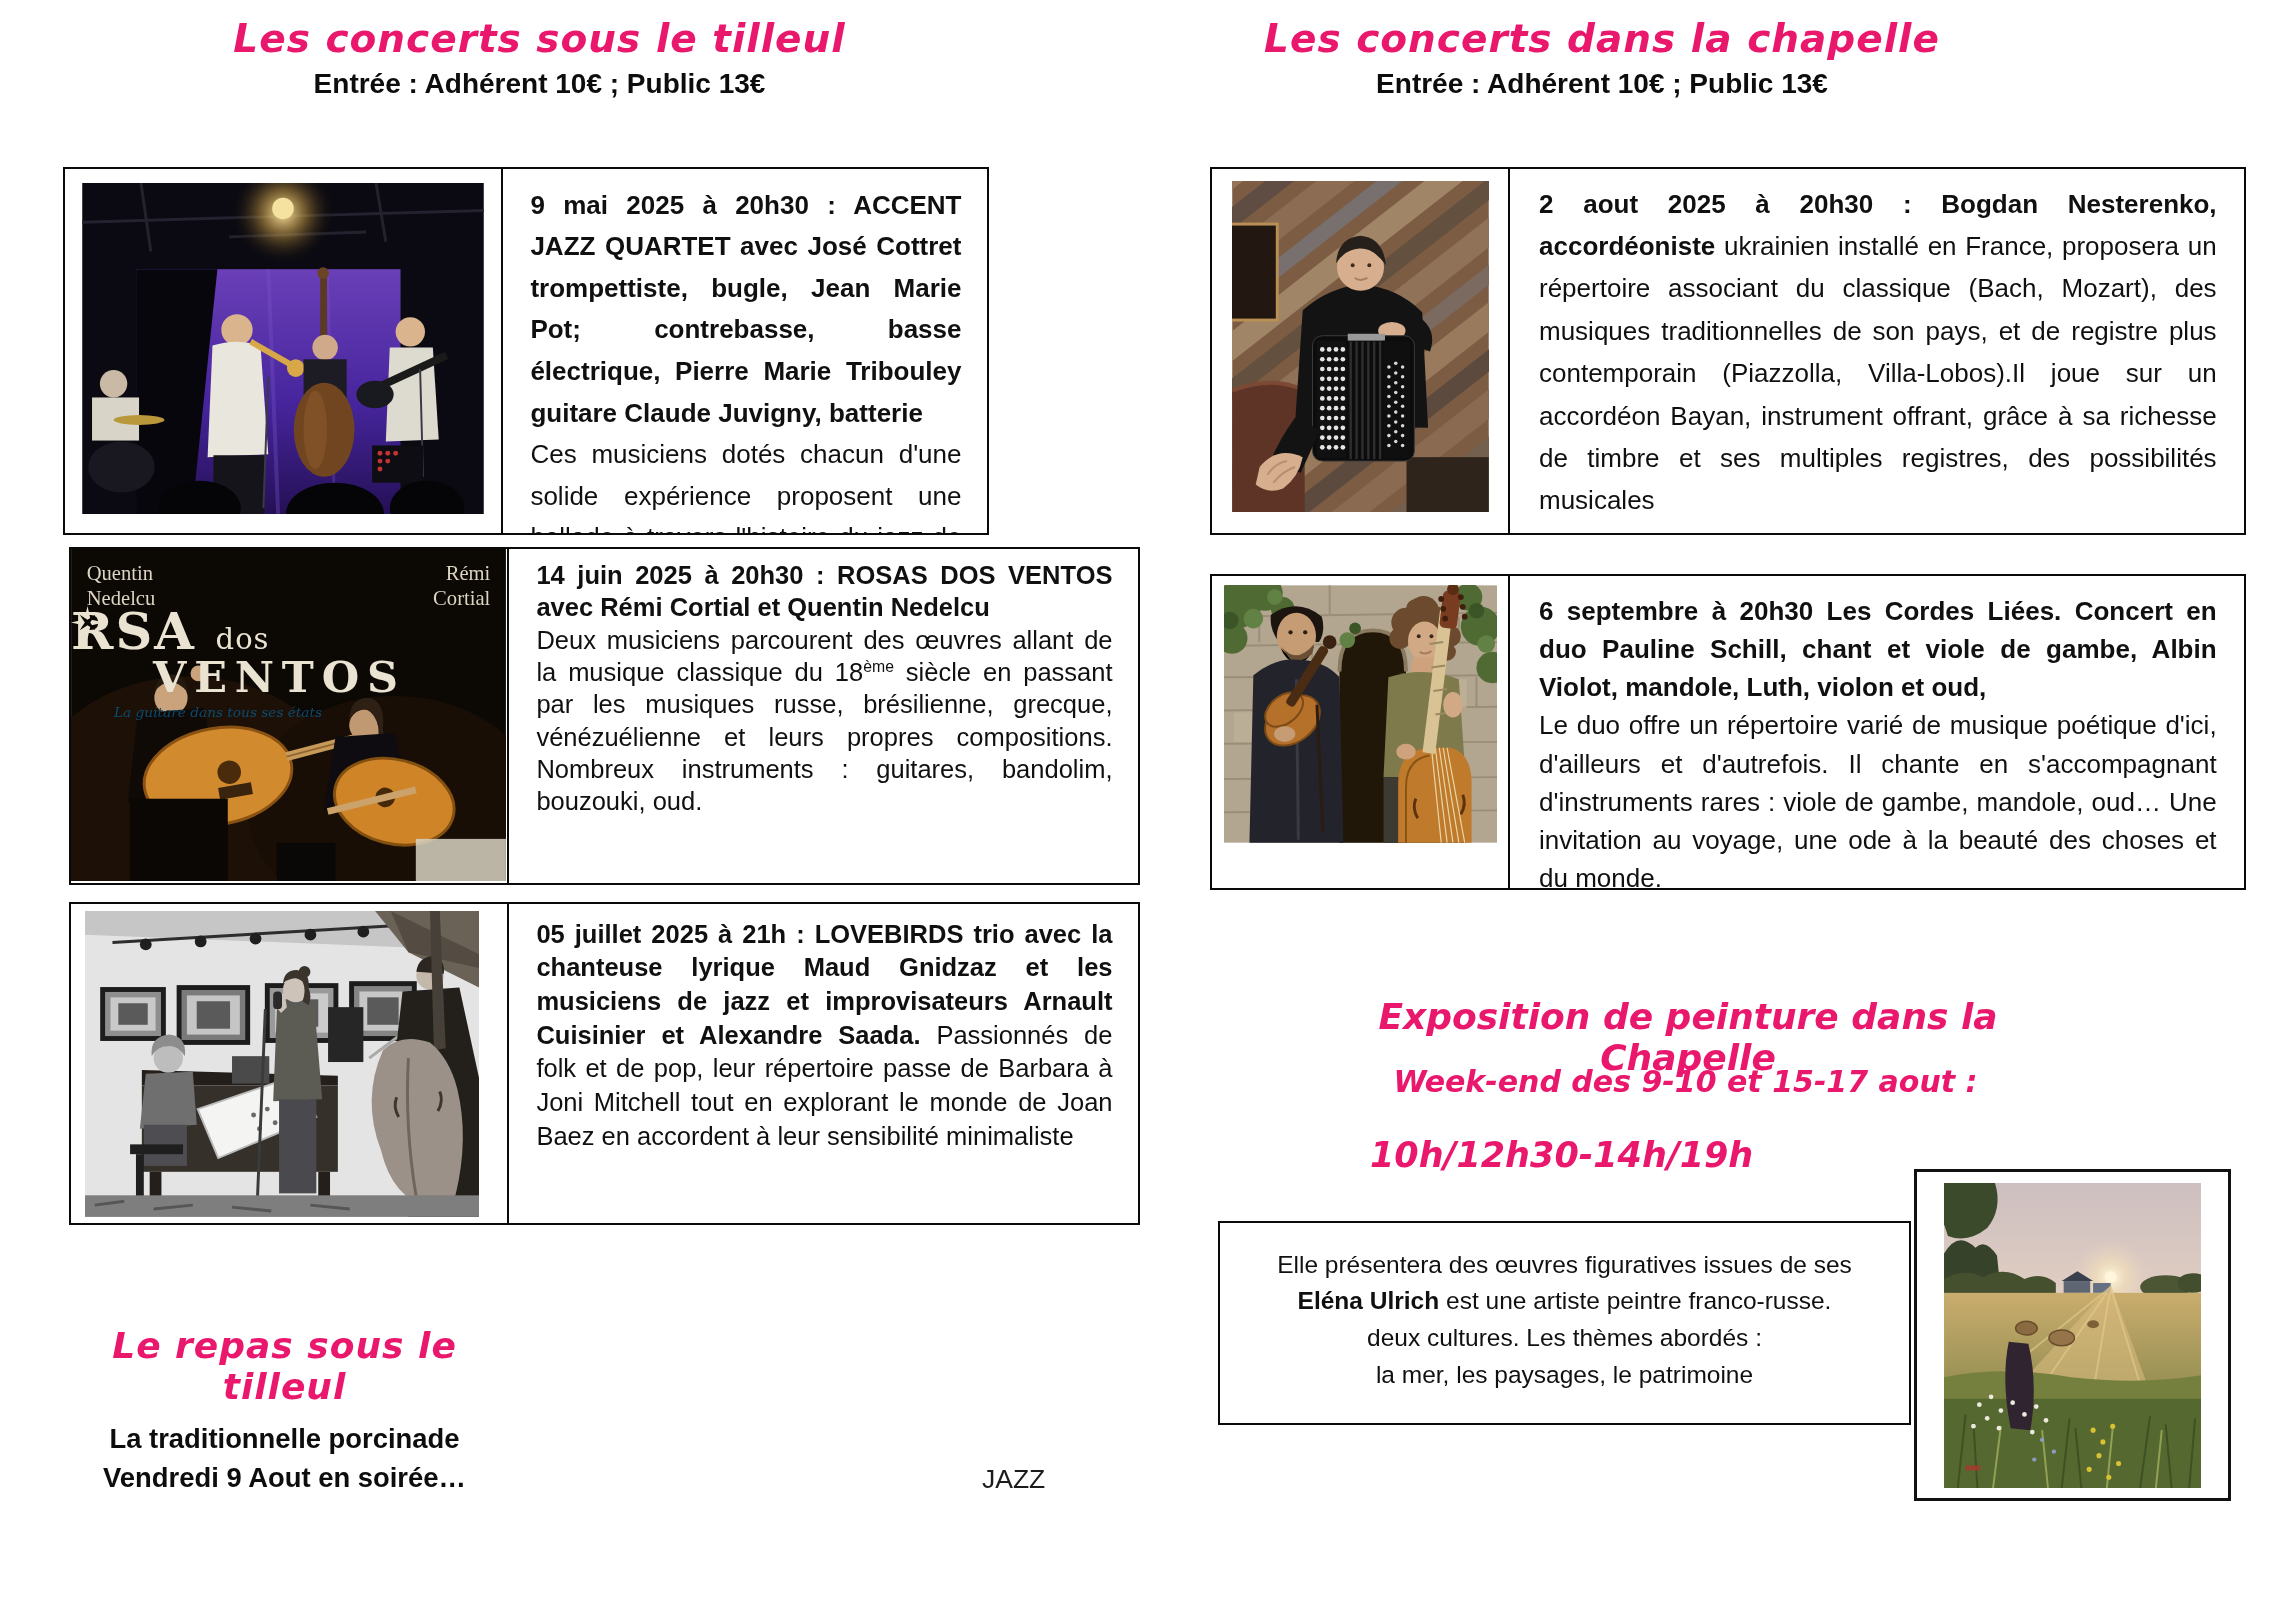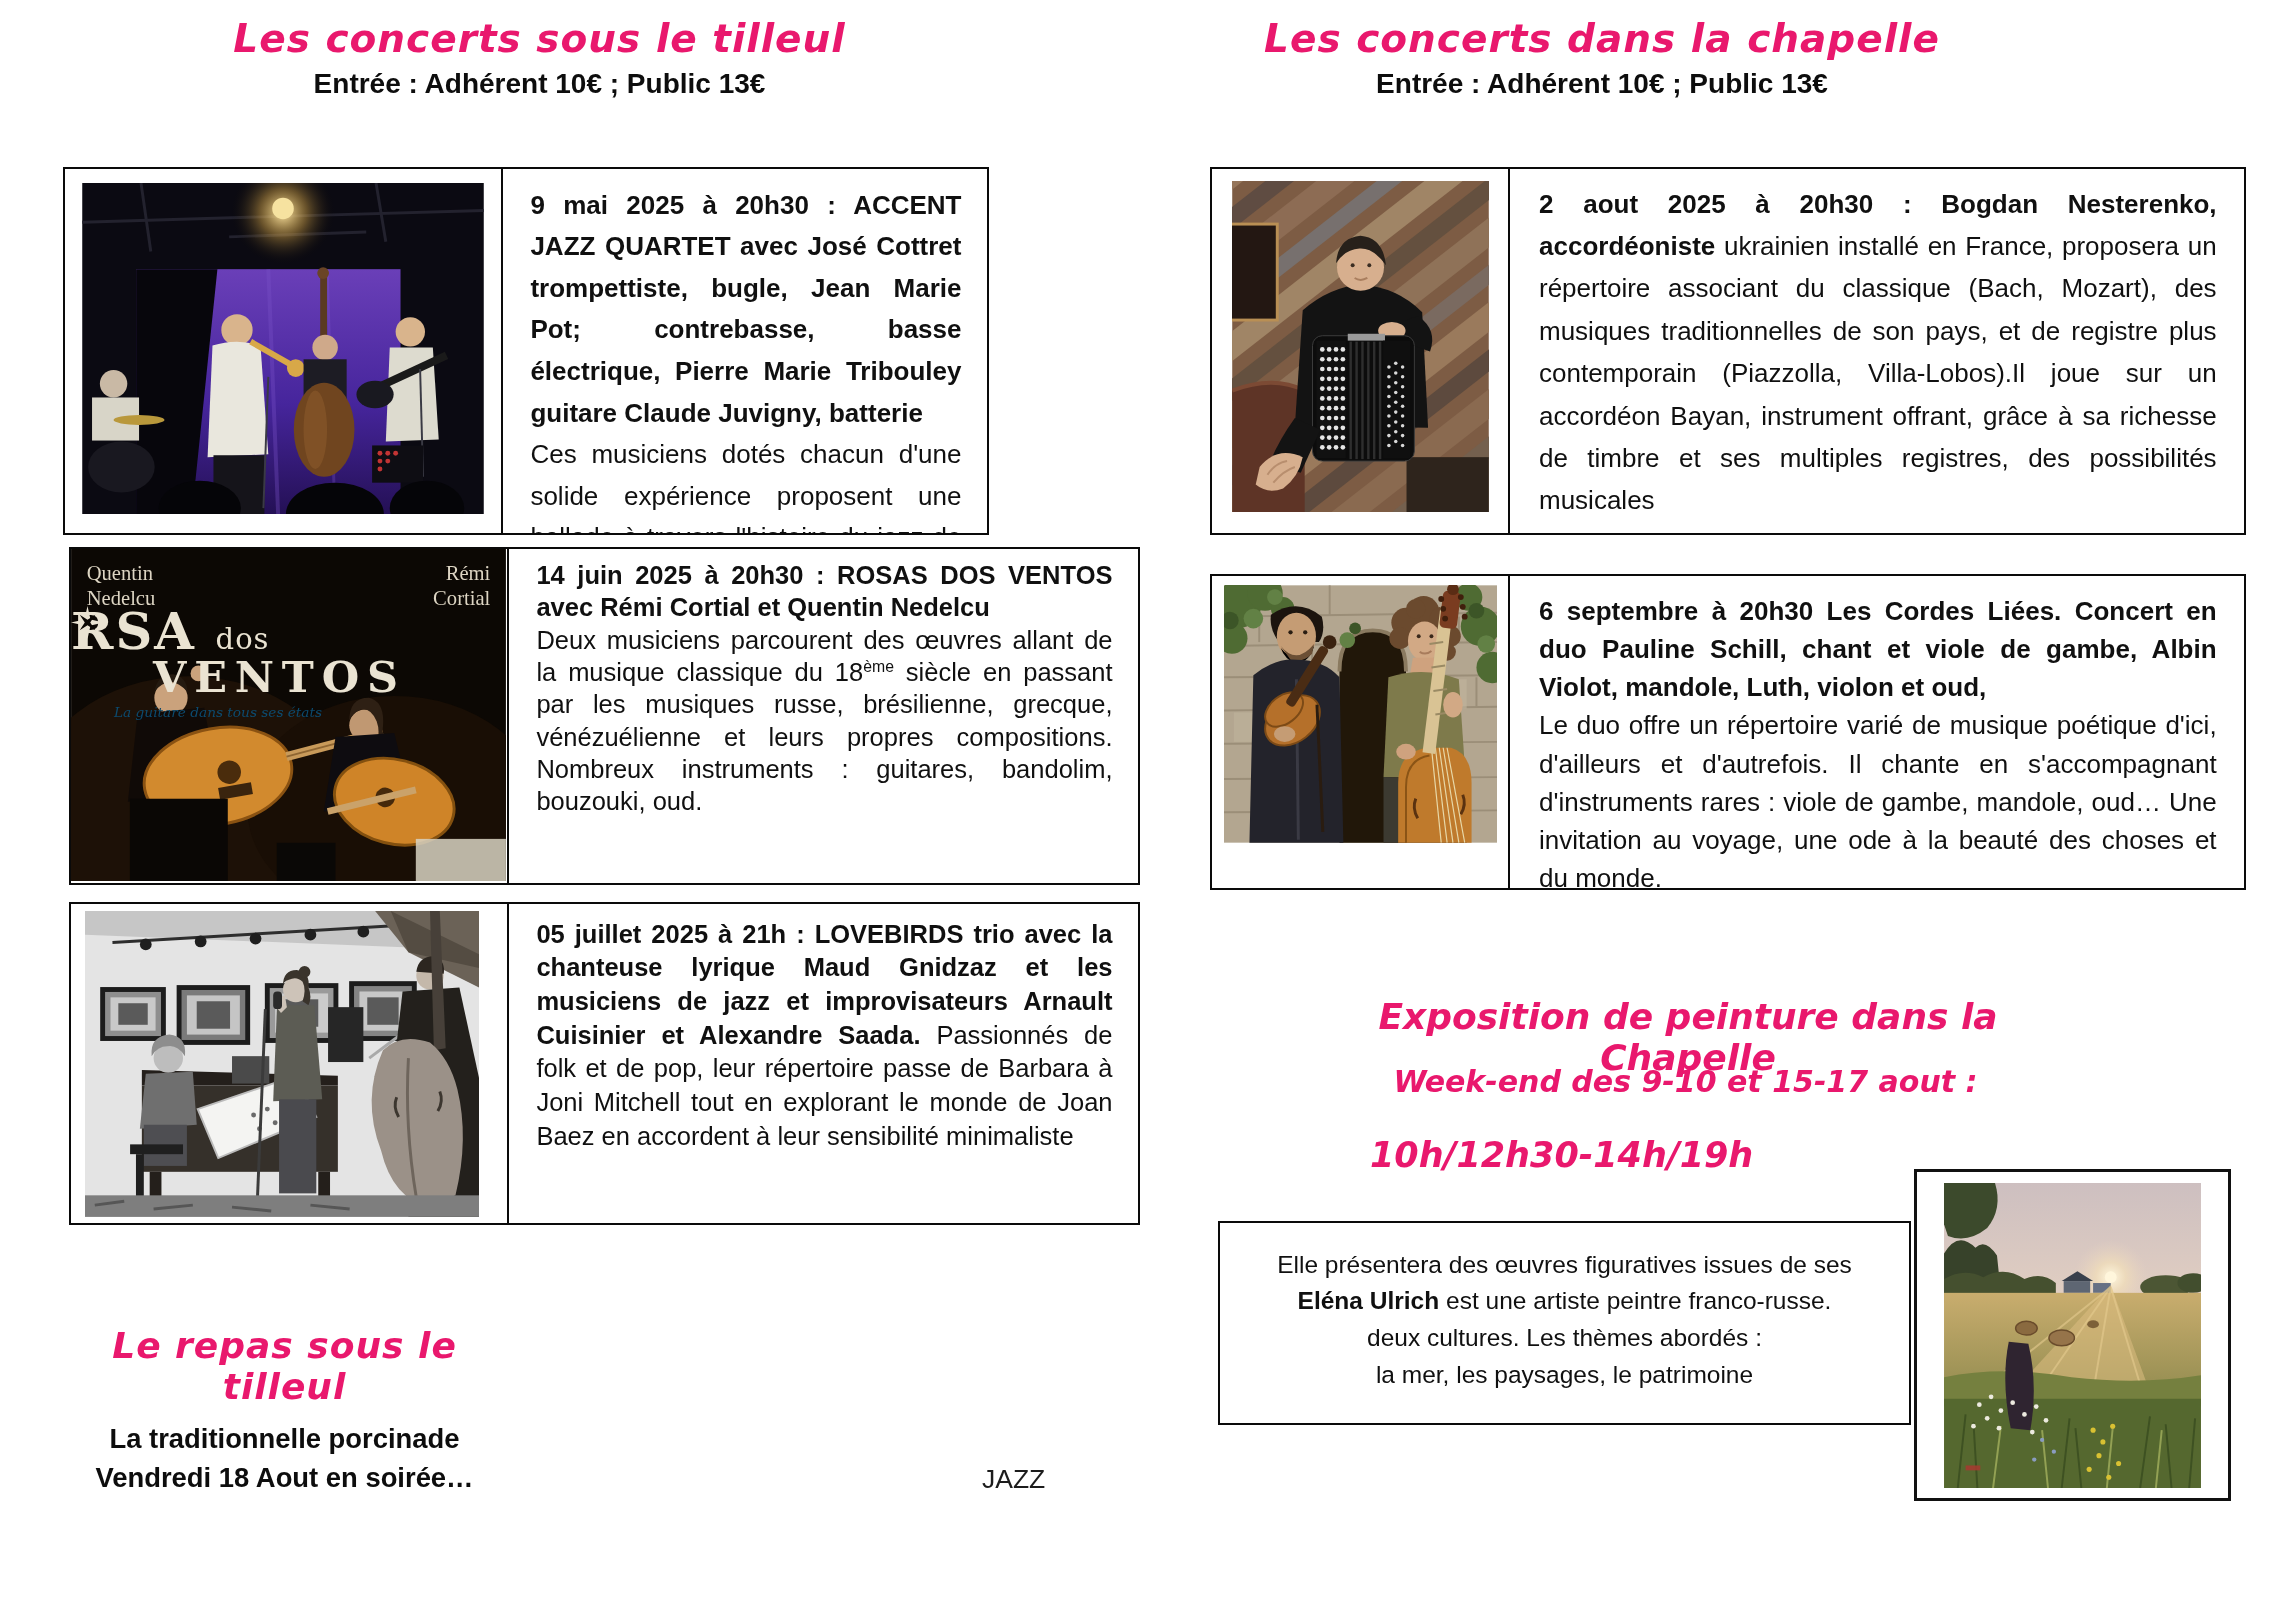--- a/index.html
+++ b/index.html
@@ -617,19 +617,19 @@
           <circle cx="112" cy="274" r="2.2"></circle>
           <circle cx="92" cy="282" r="2.2"></circle>
         </g>
       <rect x="22" y="288" width="15" height="5" fill="#a83a30" opacity=".85"></rect>
     </svg>
   </div>
 
   <div class="repas">
     <div class="script-title repas-title">Le repas sous le tilleul</div>
     <div class="repas-sub">La traditionnelle porcinade</div>
-    <div class="repas-sub" style="margin-top:3.9px;">Vendredi 18 Aout en soirée…</div>
+    <div class="repas-sub" style="margin-top:3.9px;">Vendredi 9 Aout en soirée…</div>
   </div>
 
   <div class="ipns">JAZZ</div>
 
 </div>
 
 
 </body></html>

